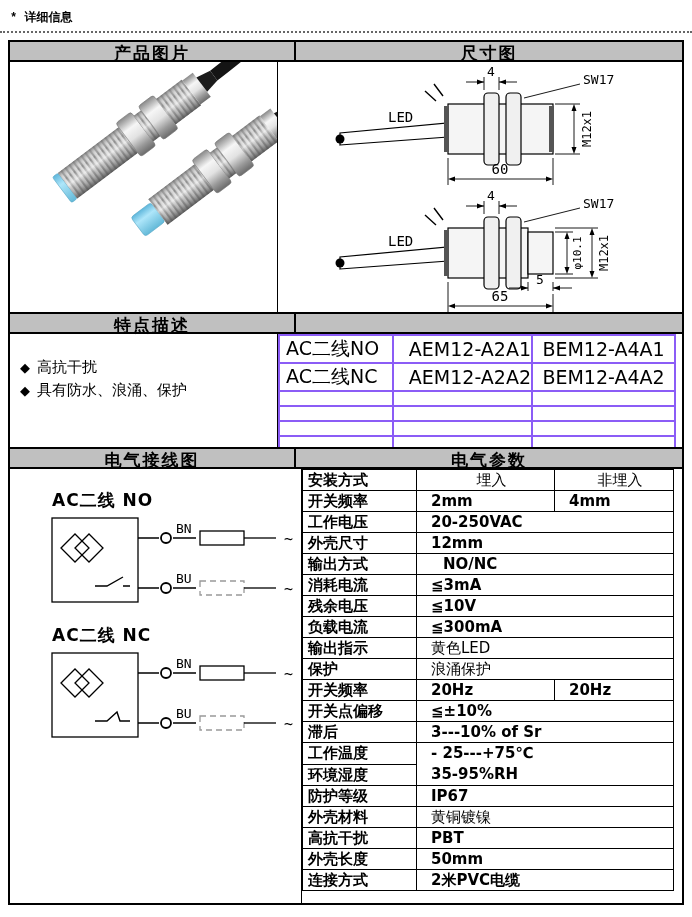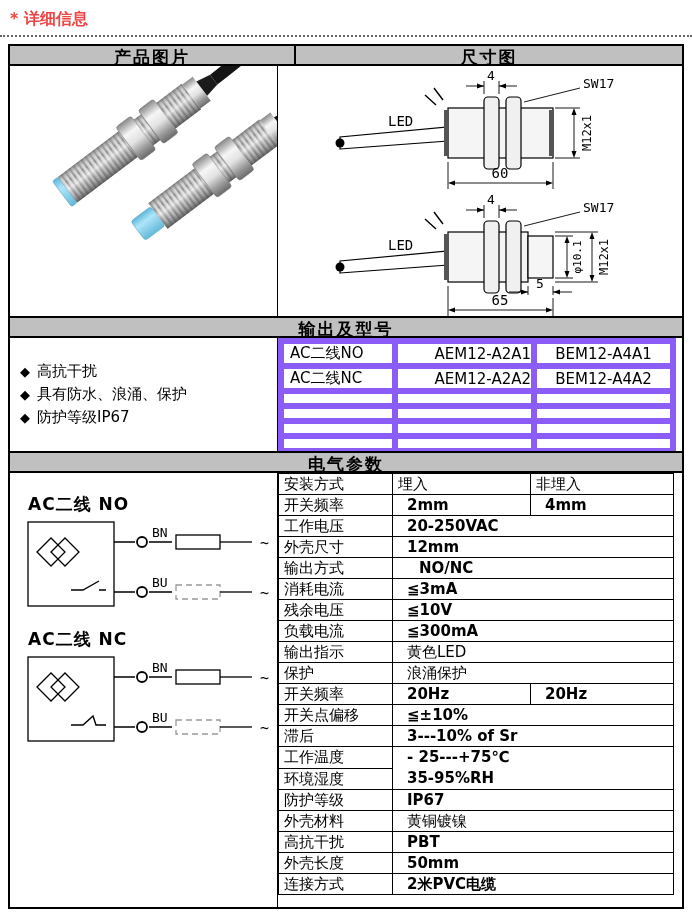--- a/index.html
+++ b/index.html
@@ -2,21 +2,21 @@
 <html><head>
 <meta charset="utf-8">
 <style>
   * { box-sizing: border-box; margin: 0; padding: 0; }
   html, body { background: #fff; }
   body {
     width: 692px; height: 917px;
     font-family: "DejaVu Sans", "Liberation Sans", sans-serif;
     color: #000; overflow: hidden;
   }
-  .note { font-size: 16px; font-weight: bold; padding: 9px 0 5px 10px; color: #ef4444; }
+  .note { font-size: 12px; font-weight: bold; padding: 9px 0 5px 10px; color: #000000; font-family: Liberation Mono, monospace; }
   .dotline { height: 0; border-bottom: 2px dotted #666; margin: 0 0 7px 0; }
 
   .sheet { margin: 0 8px; border: 2px solid #000; background: #fff; }
 
   .hdr-row { display: flex; background: #c0c0c0; border-top: 2px solid #000; border-bottom: 2px solid #000; }
   .hdr-row.first { border-top: none; }
   .hdr-cell { height: 18px; line-height: 22px; text-align: center; font-weight: bold; font-size: 17px; letter-spacing: 2px; }
   .hdr-cell.hl { width: 286px; border-right: 2px solid #000; }
   .hdr-cell.hr2 { flex: 1; }
 
@@ -28,40 +28,40 @@
   .row-bottom { height: 434px; }
 
   
   .features { padding: 22px 0 0 10px; }
   .feature-item { font-size: 15px; line-height: 22px; white-space: nowrap; }
   .feature-item .bullet { font-size: 13px; margin-right: 7px; }
 
   
   table { border-collapse: collapse; table-layout: fixed; }
   .models-table { width: calc(100% - 6px); }
-  .models-table td { border: 6px solid #8b5cf6; font-size: 15px; overflow: hidden; white-space: nowrap; }
+  .models-table td { border: 2px solid #8b5cf6; font-size: 19px; overflow: hidden; white-space: nowrap; }
   .models-table .mc0 { width: 114px; padding-left: 6px; }
   .models-table .mc1 { width: 139px; text-align: right; }
   .models-table .mc2 { text-align: center; }
   .models-table tr.filled td { height: 24px; }
   .models-table tr.empty td { height: 15px; }
 
   
   .params-table { width: calc(100% - 8px); }
-  .params-table td { border: 1px solid #000; font-size: 15px; height: 20px; line-height: 20px; overflow: hidden; white-space: nowrap; }
+  .params-table td { border: 1px solid #000; font-size: 15px; height: 20px; line-height: 20px; overflow: hidden; white-space: nowrap; font-weight: bold; }
   .params-table .pl { width: 114px; padding-left: 5px; }
   .params-table .pc2 { width: 138px; }
   .pv { padding-left: 14px; font-weight: bold; }
   .pv.cn { font-weight: normal; }
-  .pv.center { padding-left: 5px; }
+  .pv.center { text-align: center; padding-left: 12px; }
   .pv.indent { padding-left: 26px; }
   .mline { height: 21px; line-height: 21px; }
 
   
-  .wiring { padding: 20px 0 0 10px; }
+  .wiring { padding: 20px 0 0 10px; margin-left: 24px; }
   .wiring-title { font-size: 17px; font-weight: bold; letter-spacing: 1px; margin: 0 0 0 8px; }
   .wiring-title.second { margin-top: 16px; }
   .wiring svg { display: block; }
 
   .dims { padding-top: 4px; }
   .dims svg { display: block; }
 
   svg text { font-family: "DejaVu Sans Mono", "Liberation Mono", monospace; fill: #000; }
 </style>
 </head>
@@ -215,28 +215,27 @@
         <text x="305" y="18" font-size="13">SW17</text>
         <text transform="translate(303,63) rotate(-90)" font-size="11" text-anchor="middle">φ10.1</text>
         <text transform="translate(330,63) rotate(-90)" font-size="12" text-anchor="middle">M12x1</text>
         <text x="262" y="94" font-size="13" text-anchor="middle">5</text>
         <text x="222" y="111" font-size="14" text-anchor="middle">65</text>
       </svg>
     </div>
   </div>
 
   <div class="hdr-row">
-    <div class="hdr-cell hr2">输出及型号</div>
+    <div class="hdr-cell hl">特点描述</div>
   </div>
 
   <div class="content-row row-mid">
     <div class="cl features">
       <div class="feature-item"><span class="bullet">◆</span><span>高抗干扰</span></div>
       <div class="feature-item"><span class="bullet">◆</span><span>具有防水、浪涌、保护</span></div>
-      <div class="feature-item"><span class="bullet">◆</span><span>防护等级IP67</span></div>
     </div>
     <div class="cr">
       <table class="models-table">
         <tbody>
             <tr class="filled">
           <td class="mc0">AC二线NO</td>
           <td class="mc1">AEM12-A2A1</td>
           <td class="mc2">BEM12-A4A1</td>
         </tr>
         <tr class="filled">
@@ -263,20 +262,21 @@
               <td class="mc0"></td>
               <td class="mc1"></td>
               <td class="mc2"></td>
             </tr>
       </tbody>
         </table>
     </div>
   </div>
 
   <div class="hdr-row">
+    <div class="hdr-cell hl">电气接线图</div>
     <div class="hdr-cell hr2">电气参数</div>
   </div>
 
   <div class="content-row row-bottom">
     <div class="cl wiring">
       <div class="wiring-title">AC二线 NO</div>
       <svg width="266" height="96" viewBox="0 0 266 96">
         <g stroke="#000" stroke-width="1.3" fill="none">
           <rect x="8" y="6" width="86" height="84" fill="#fff"></rect>
           <path d="M17,36 L31,22 L45,36 L31,50 Z"></path>

